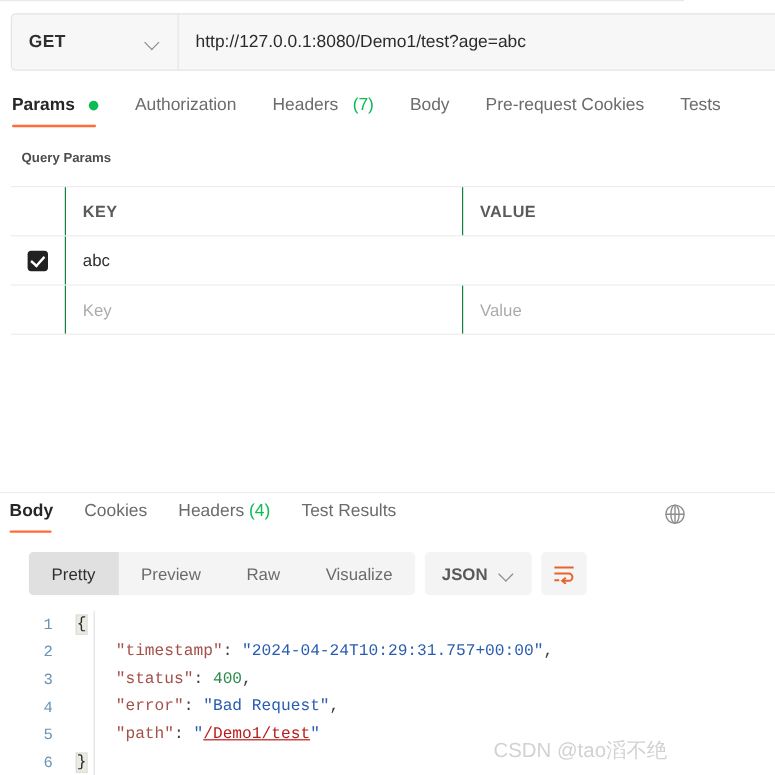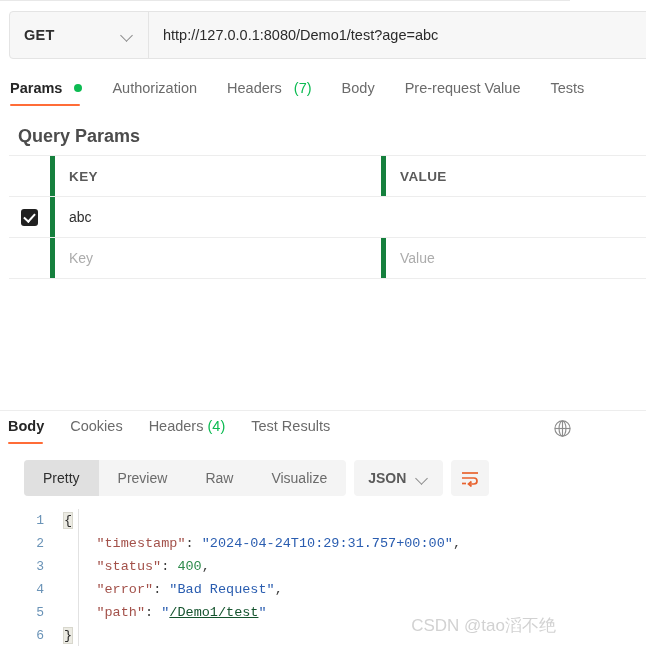--- a/index.html
+++ b/index.html
@@ -83,34 +83,34 @@
   }
   .dot-green {
     width: 8px; height: 8px; border-radius: 50%;
     background: #0cbb52; display: inline-block;
   }
   .cnt-green { color: #0cbb52; }
 
   
   .qp-title {
     position: absolute; left: 18px; top: 125px;
-    font-size: 18px; font-weight: bold; color: #4c4c4c;
+    font-size: 11px; font-weight: bold; color: #4c4c4c;
   }
   .ptable {
     position: absolute; left: 9px; top: 154px;
     width: 646px;
     border-top: 1px solid #ededed;
   }
   .prow {
     display: flex; height: 41px;
     border-bottom: 1px solid #ededed;
   }
   .pcell {
     display: flex; align-items: center;
-    border-right: 5px solid #15803d;
+    border-right: 1px solid #15803d;
     padding: 0 14px;
     font-size: 14px; color: #2f2f2f;
     overflow: hidden; white-space: nowrap;
   }
   .c-check { width: 46px; justify-content: center; padding: 0; }
   .c-key   { width: 331px; }
   .c-val   { width: 269px; border-right: none; }
   .hdr .pcell { font-size: 13.5px; font-weight: bold; color: #5a5a5a; letter-spacing: .4px; }
   .ph { color: #acacac; }
   .cbox {
@@ -204,21 +204,21 @@
     color: #2a2a2a;
   }
   .indentbar {
     position: absolute; left: 78px; top: 0;
     width: 1px; height: 138px; background: #e2e2e2;
   }
   .k  { color: #a3514a; }
   .s  { color: #2a5db0; }
   .n  { color: #2c8a4b; }
   .p  { color: #3c3c3c; }
-  .lnk { color: #14532d; text-decoration: underline; }
+  .lnk { color: #b91c1c; text-decoration: underline; }
 
   .watermark {
     position: absolute; right: 14px; top: 613px;
     font-size: 17px; color: #d2d2d2;
     font-family: "Liberation Sans", sans-serif;
     white-space: nowrap; user-select: none;
   }
 </style>
 </head>
 <body>
@@ -242,21 +242,21 @@
       <span>Authorization</span>
     </div>
     <div class="rtab">
       <span>Headers</span>
       <span class="cnt-green">(7)</span>
     </div>
     <div class="rtab">
       <span>Body</span>
     </div>
     <div class="rtab">
-      <span>Pre-request Value</span>
+      <span>Pre-request Cookies</span>
     </div>
     <div class="rtab">
       <span>Tests</span>
     </div>
   </div>
 
   <div class="qp-title">Query Params</div>
 
   <div class="ptable">
     <div class="prow hdr">

